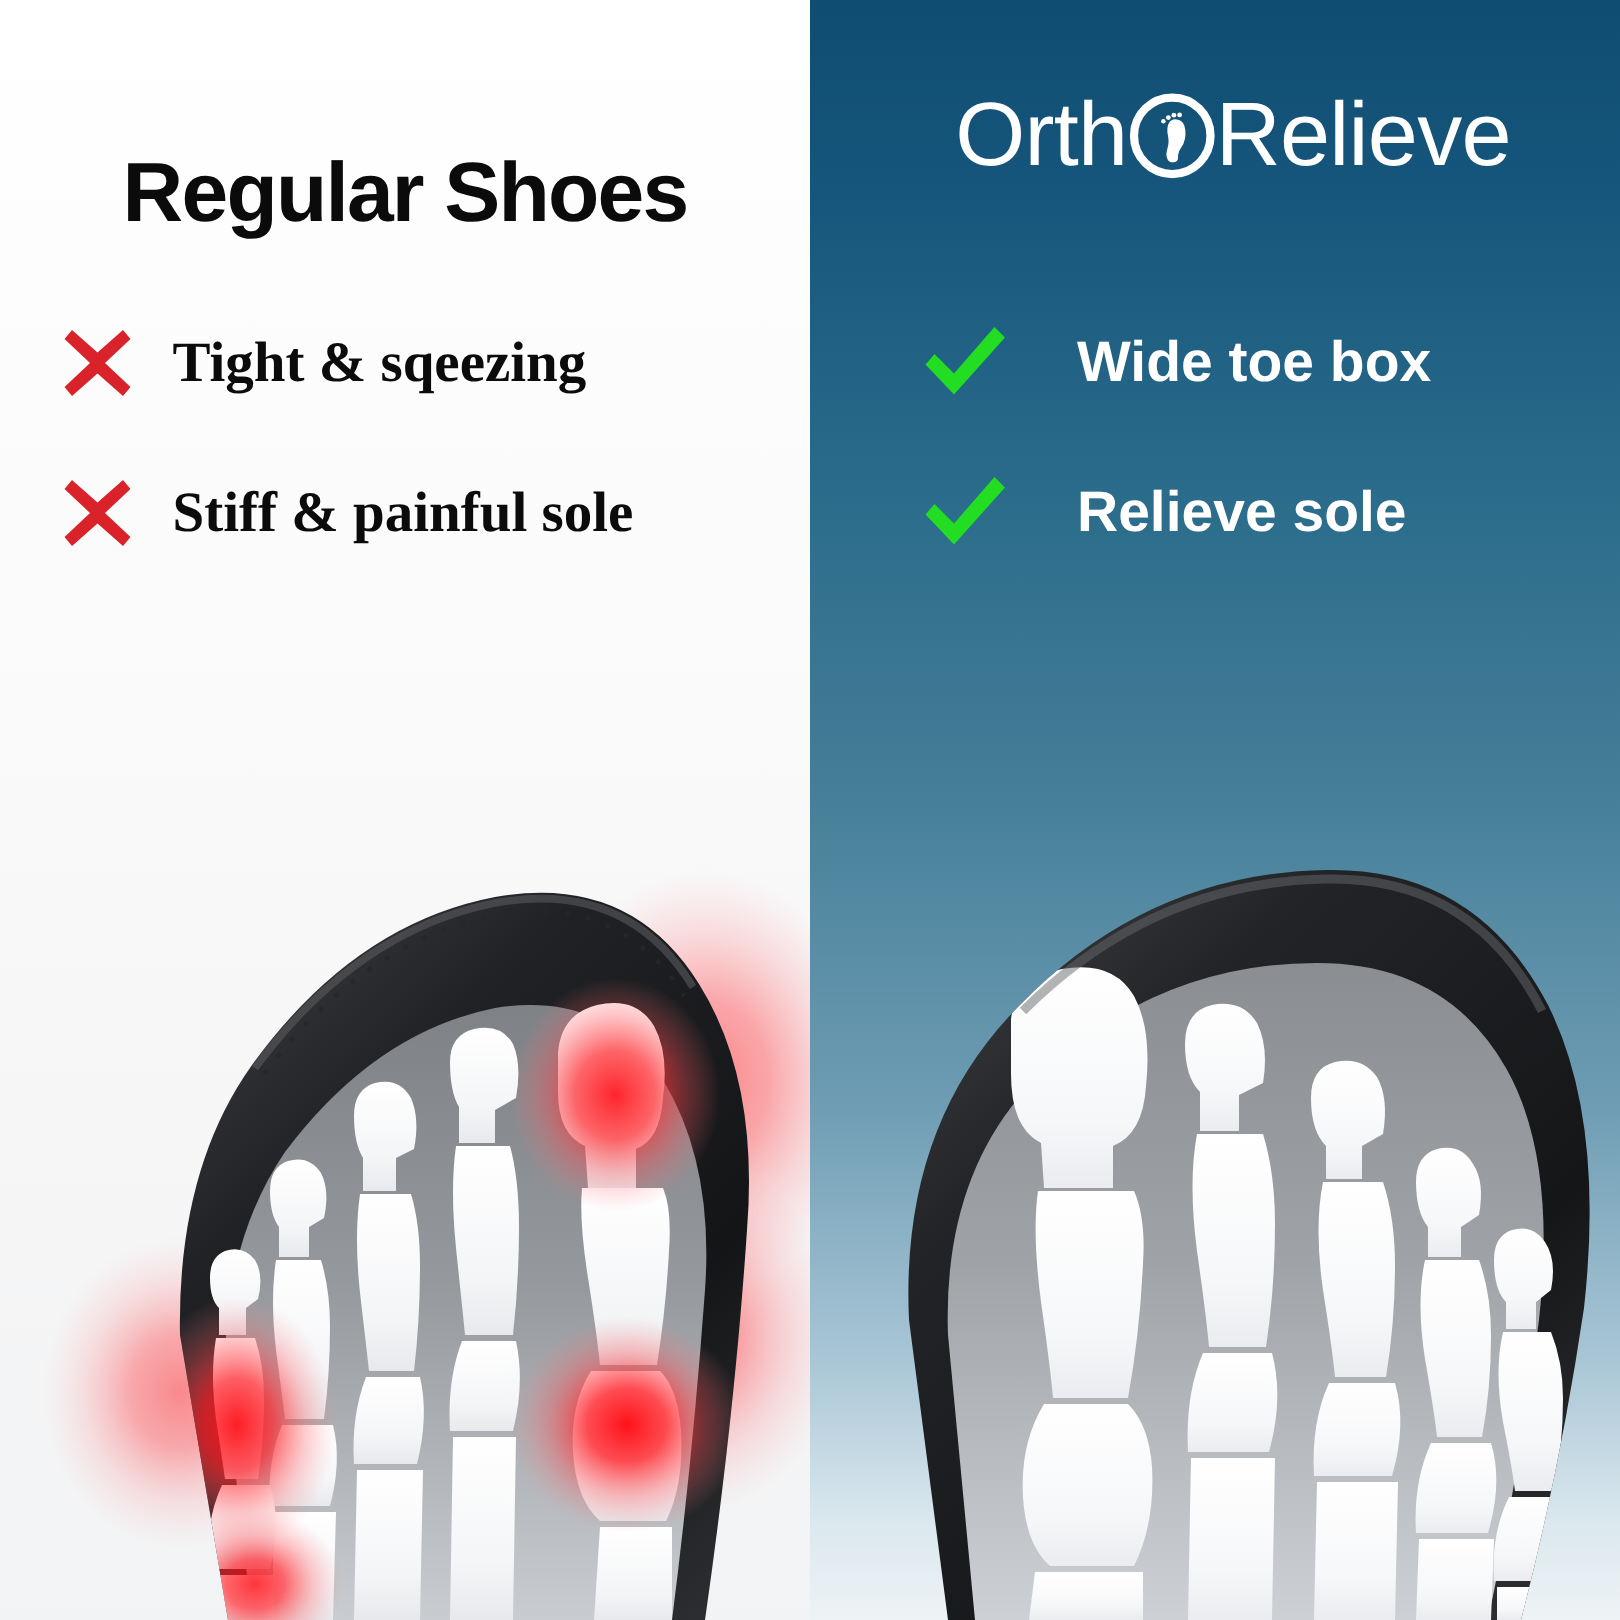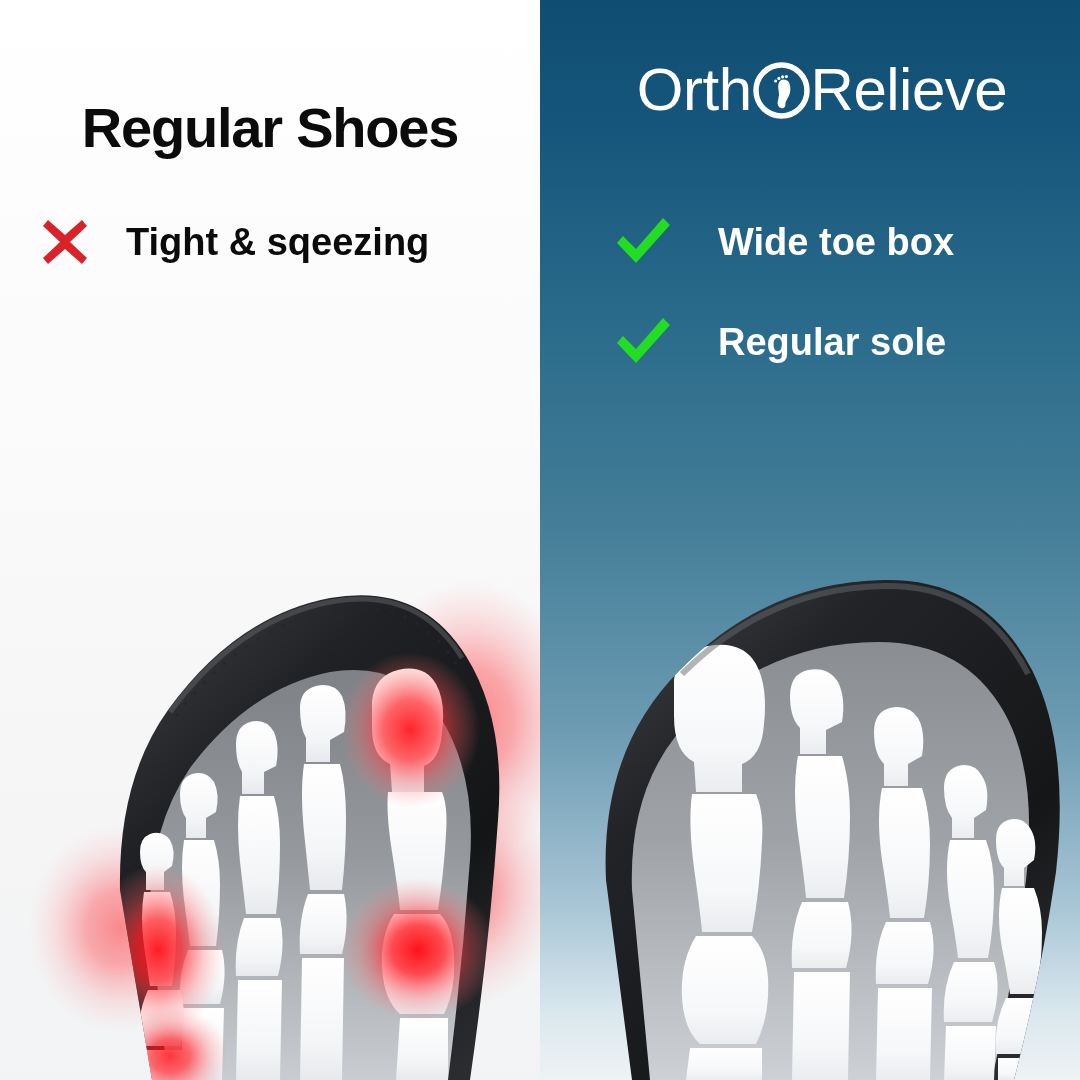--- a/index.html
+++ b/index.html
@@ -100,21 +100,21 @@
     align-items: center;
     justify-content: center;
   }
   .bullet-icon svg { display: block; }
   .bullet-label {
     font-size: 38px;
     font-weight: 700;
     line-height: 1;
     white-space: nowrap;
   }
-  .bullets-left  .bullet-label { color: #0b0b0c; margin-left: 30px; }
+  .bullets-left  .bullet-label { color: #0b0b0c; margin-left: 19px; font-family: Liberation Serif, serif; }
   .bullets-right .bullet-label { color: #ffffff; margin-left: 44px; font-weight: 700; }
 
   
   .xray {
     position: absolute;
     left: 0;
     width: 540px;
     height: 660px;
     top: 420px;
     overflow: hidden;
@@ -239,20 +239,28 @@
 
       <div class="bullet">
         <span class="bullet-icon">
           <svg width="56" height="56" viewBox="0 0 56 56">
             <path d="M11 6 L28 21 L45 6 L50 12 L33 28 L50 44 L45 50 L28 35 L11 50 L6 44 L23 28 L6 12 Z" fill="#d92229"></path>
           </svg>
         </span>
         <span class="bullet-label">Tight &amp; sqeezing</span>
       </div>
 
+      <div class="bullet">
+        <span class="bullet-icon">
+          <svg width="56" height="56" viewBox="0 0 56 56">
+            <path d="M11 6 L28 21 L45 6 L50 12 L33 28 L50 44 L45 50 L28 35 L11 50 L6 44 L23 28 L6 12 Z" fill="#d92229"></path>
+          </svg>
+        </span>
+        <span class="bullet-label">Stiff &amp; painful sole</span>
+      </div>
 
     </div>
   </div>
 
   <div class="panel panel-right">
 
     <div class="xray">
       <svg viewBox="0 0 540 660" preserveAspectRatio="xMidYMax meet">
         <defs>
           <linearGradient id="tissueR" x1="0" y1="0" x2="0" y2="1">
@@ -357,19 +365,19 @@
         </span>
         <span class="bullet-label">Wide toe box</span>
       </div>
 
       <div class="bullet">
         <span class="bullet-icon">
           <svg width="60" height="58" viewBox="0 0 60 58">
             <path d="M4 30 L10 23 L23 36 L50 5 L57 12 L23 50 Z" fill="#22dd22"></path>
           </svg>
         </span>
-        <span class="bullet-label">Regular sole</span>
+        <span class="bullet-label">Relieve sole</span>
       </div>
 
     </div>
   </div>
 
 </div>
 
 </body></html>

